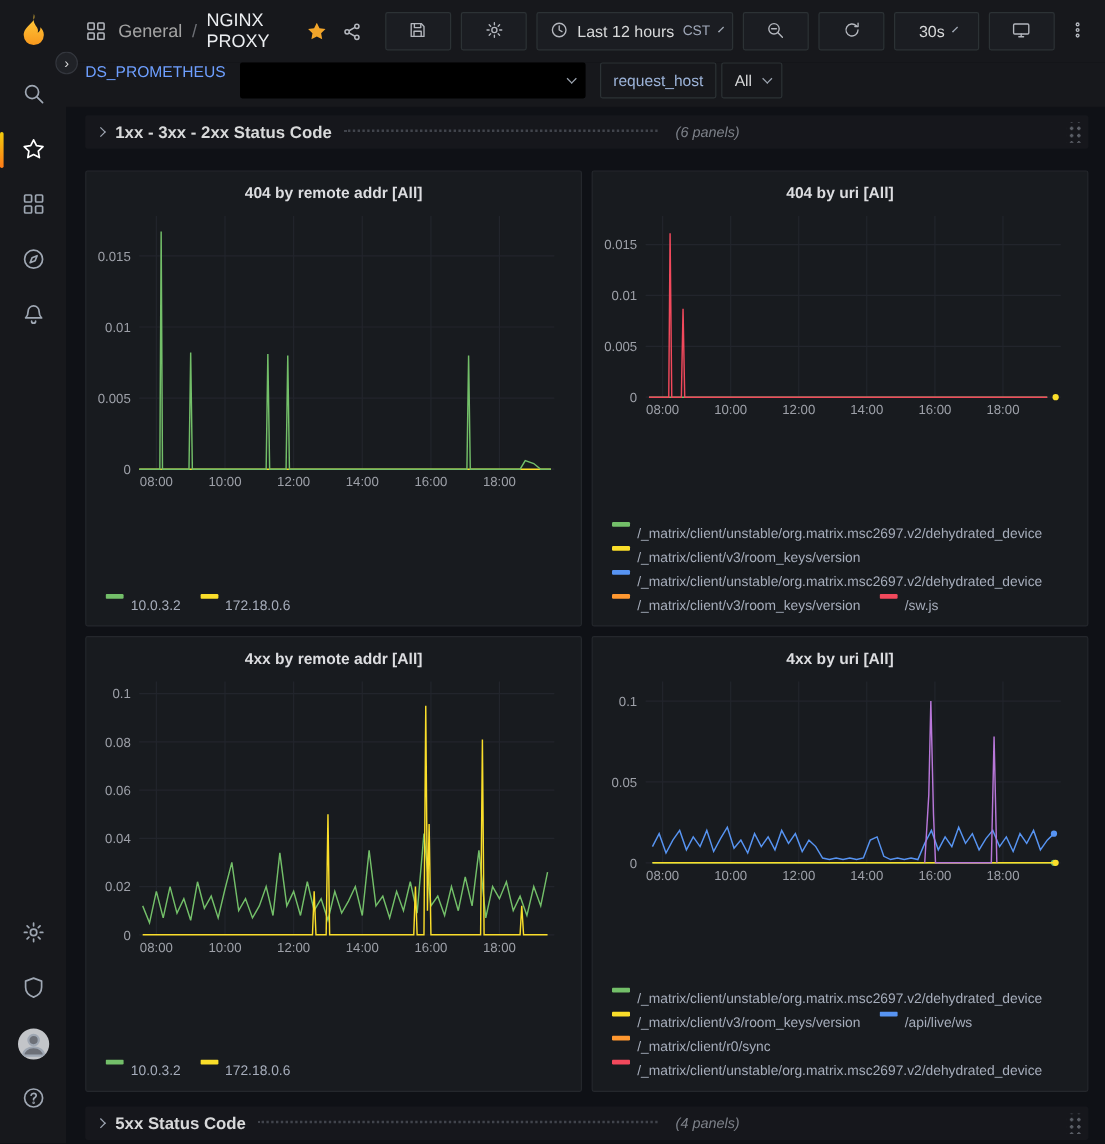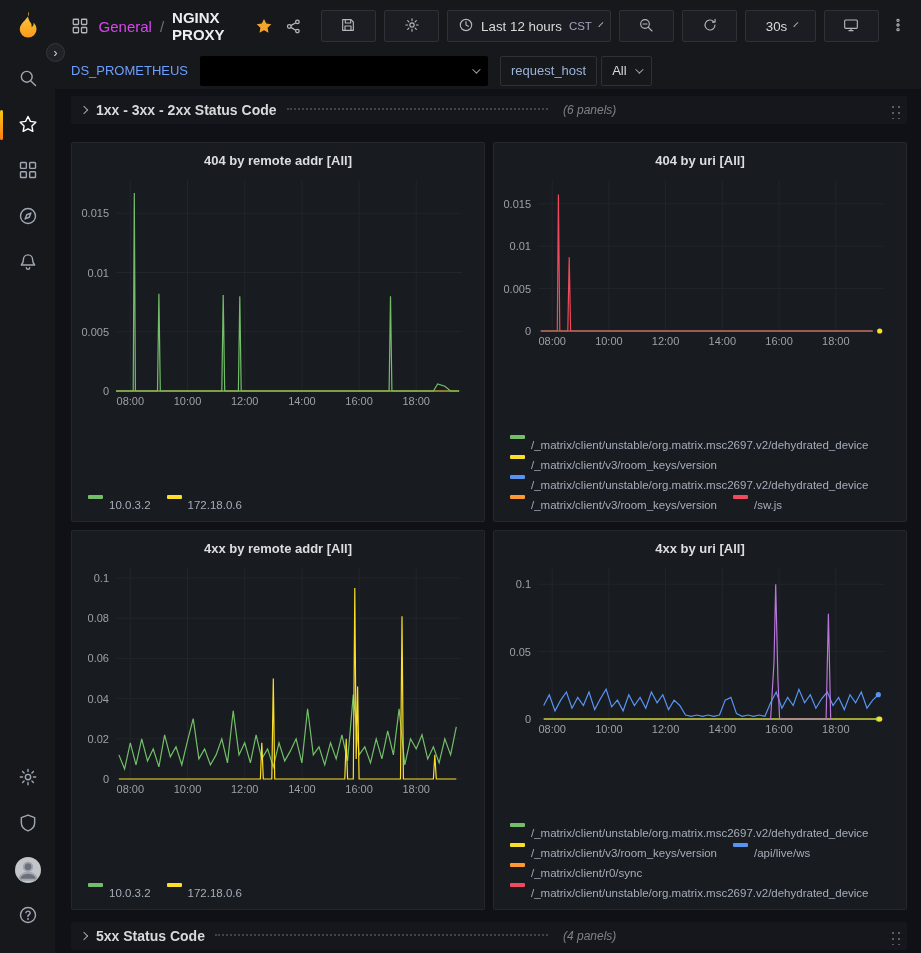--- a/index.html
+++ b/index.html
@@ -15,35 +15,35 @@
   .sitem.active svg{stroke:#ffffff}
   .sitem.active::before{content:"";position:absolute;left:0;top:8px;bottom:8px;width:3px;border-radius:2px;background:linear-gradient(#f2cc0c,#ff7a18)}
   .sidebar-bottom{margin-top:auto;display:flex;flex-direction:column;width:100%}
   .avatar-circle{width:26px;height:26px;border-radius:50%;background:#c3c5c9;display:flex;align-items:center;justify-content:center;overflow:hidden}
   .expand-btn{position:fixed;left:46px;top:43px;width:19px;height:19px;border-radius:50%;background:#202227;border:1px solid #34373e;color:#d8d9da;font-size:12px;line-height:1;display:flex;align-items:center;justify-content:center;z-index:9;cursor:pointer}
 
   
   .main{flex:1;display:flex;flex-direction:column;min-width:0}
   .topnav{height:52px;flex:none;background:#17181c;display:flex;align-items:center;gap:8px;padding:0 12px 0 14px}
   .crumb{display:flex;align-items:center;gap:8px;font-size:15px}
-  .crumb .sec{color:#d946ef;cursor:pointer}
+  .crumb .sec{color:#a3a3a3;cursor:pointer}
   .crumb .sep{color:#6e7076}
-  .crumb .ttl{color:#eceef1;font-weight:700;cursor:pointer}
+  .crumb .ttl{color:#eceef1;font-weight:400;cursor:pointer}
   .icon-plain{display:flex;align-items:center;justify-content:center;width:26px;height:26px;cursor:pointer}
   .topnav .spacer{margin-left:auto}
   .tbtn{height:32px;min-width:32px;border:1px solid #2c3235;border-radius:2px;background:#1b1d22;display:flex;align-items:center;justify-content:center;gap:7px;padding:0 20px;color:#d8d9da;cursor:pointer;white-space:nowrap}
   .tbtn svg{stroke:#b4b7be;fill:none;stroke-width:1.7;stroke-linecap:round;stroke-linejoin:round}
   .tbtn .tz{color:#9fa7b8;font-size:11.5px}
   .tbtn.noborder{border:none;background:none;min-width:22px;padding:0 2px}
   .chev{display:inline-block;width:6px;height:6px;border-right:1.8px solid #9fa7b3;border-bottom:1.8px solid #9fa7b3}
   .chev.right{transform:rotate(-45deg)}
   .chev.down{transform:rotate(45deg) translateY(-2px)}
 
   
-  .varbar{height:38px;flex:none;background:#17181c;display:flex;align-items:center;gap:12px;padding:0 16px;border-bottom:1px solid #101116}
+  .varbar{height:38px;flex:none;background:#17181c;display:flex;align-items:flex-start;gap:12px;padding:0 16px;border-bottom:1px solid #101116}
   .var-label{color:#6e9fff;cursor:pointer}
   .var-black{width:288px;height:30px;background:#000;border-radius:2px;display:flex;align-items:center;justify-content:flex-end;padding-right:10px;cursor:pointer}
   .var-group{display:flex;gap:4px}
   .var-pill{height:30px;border:1px solid #2c3235;border-radius:2px;background:#17181c;display:flex;align-items:center;gap:8px;padding:0 10px;cursor:pointer}
   .var-pill.lbl{color:#9cb3d9;cursor:default}
 
   
   .canvas{flex:1;background:#0f1116;padding:6px 14px 0 16px;overflow:hidden}
   .rowhdr{height:28px;display:flex;align-items:center;gap:9px;padding:0 6px 0 10px;cursor:pointer;color:#d8d9da}
   .rowhdr.collapsed{background:#16171c;border-radius:2px}

